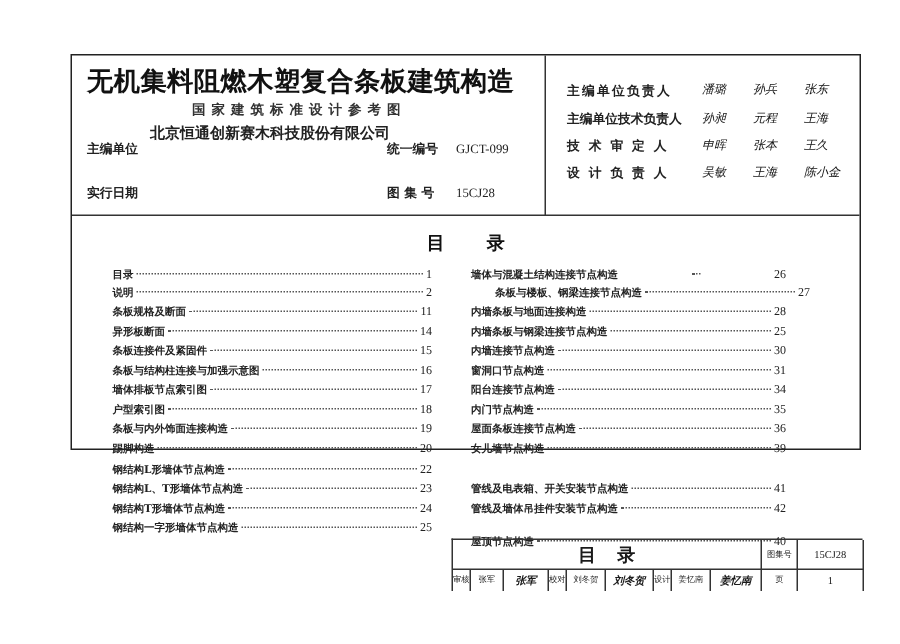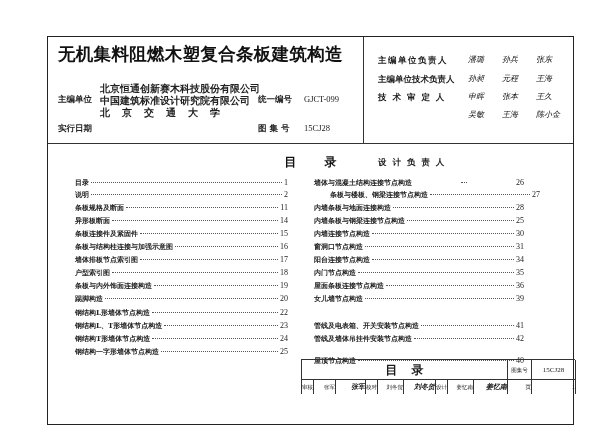--- a/index.html
+++ b/index.html
@@ -1,19 +1,19 @@
 <!DOCTYPE html>
 <html><head>
 <meta charset="utf-8">
 <style>
   * { box-sizing: border-box; margin: 0; padding: 0; }
   html, body { width: 600px; height: 429px; background: #ffffff; overflow: hidden; }
   body { position: relative; font-family: "DejaVu Serif", "Liberation Serif", serif; color: #1a1a1a; }
 
-  .frame { position: absolute; left: 47px; top: 36px; width: 527px; height: 389px; border: 1.5px solid #222; }
+  .frame { position: absolute; left: 47px; top: 36px; width: 527px; height: 264px; border: 1.5px solid #222; }
   .header-left { position: absolute; left: 0; top: 0; width: 316px; height: 107px; border-right: 1.2px solid #333; border-bottom: 1.2px solid #333; }
   .header-right { position: absolute; left: 316px; top: 0; right: 0; height: 107px; border-bottom: 1.2px solid #333; }
 
   .main-title { position: absolute; left: 10px; top: 5px; width: 300px; font-family: "DejaVu Sans", sans-serif; font-weight: bold; font-size: 17.5px; letter-spacing: 0.3px; color: #111; white-space: nowrap; }
   .sub-title { position: absolute; left: 80px; top: 30px; font-size: 9px; letter-spacing: 4px; font-weight: bold; color: #333; }
 
   .row { position: absolute; font-size: 10px; font-weight: bold; color: #222; white-space: nowrap; }
   .lbl { position: absolute; font-size: 8.5px; font-weight: bold; color: #222; white-space: nowrap; }
 
   .resp-row { position: absolute; left: 14px; font-size: 8.5px; font-weight: bold; color: #222; white-space: nowrap; letter-spacing: 1.5px; }
@@ -23,35 +23,34 @@
 
   .toc-col { position: absolute; }
   .toc-item { position: absolute; display: flex; align-items: baseline; font-size: 7px; font-weight: bold; color: #222; height: 10px; white-space: nowrap; }
   .toc-item .t { flex: 0 0 auto; }
   .toc-item .dots { flex: 1 1 auto; border-bottom: 1px dotted #555; margin: 0 2px; transform: translateY(-2px); }
   .toc-item .p { flex: 0 0 auto; font-family: "Liberation Serif", serif; font-size: 8px; font-weight: normal; }
 
   .title-block { position: absolute; left: 253px; top: 322px; width: 274px; height: 35px; border-top: 1.2px solid #333; border-left: 1.2px solid #333; }
   .tb-name { position: absolute; left: 0; top: 0; width: 206px; height: 20px; border-right: 1px solid #333; border-bottom: 1px solid #333; text-align: center; font-family: "DejaVu Sans", sans-serif; font-weight: bold; font-size: 12px; line-height: 20px; letter-spacing: 14px; padding-left: 14px; }
   .tb-cell { position: absolute; font-size: 5.5px; text-align: center; border-right: 1px solid #333; border-bottom: 1px solid #333; overflow: hidden; white-space: nowrap; }
-  .tb-small { position: absolute; top: 20px; height: 14px; border-right: 1px solid #333; font-size: 5.5px; line-height: 14px; text-align: right; white-space: nowrap; overflow: hidden; }
+  .tb-small { position: absolute; top: 20px; height: 14px; border-right: 1px solid #333; font-size: 5.5px; line-height: 14px; text-align: center; white-space: nowrap; overflow: hidden; }
   .tb-sig { font-family: "DejaVu Sans", sans-serif; font-style: italic; font-weight: bold; font-size: 7px; }
 </style>
 </head>
 <body>
 
 <div class="frame">
 
   <div class="header-left">
     <div class="main-title">无机集料阻燃木塑复合条板建筑构造</div>
+    <div class="sub-title">国家建筑标准设计参考图</div>
 
     <div class="lbl" style="left:10px; top:57px;">主编单位</div>
     <div class="row" style="left:52px; top:45px;">北京恒通创新赛木科技股份有限公司</div>
-    <div class="row" style="left:52px; top:57px;">中国建筑标准设计研究院有限公司</div>
-    <div class="row" style="left:52px; top:69px; letter-spacing:1px;">北　京　交　通　大　学</div>
 
     <div class="lbl" style="left:210px; top:57px;">统一编号</div>
     <div class="lbl" style="left:256px; top:57px; font-family:'Liberation Serif',serif; font-weight:normal;">GJCT-099</div>
 
     <div class="lbl" style="left:10px; top:86px;">实行日期</div>
 
     <div class="lbl" style="left:210px; top:86px;">图 集 号</div>
     <div class="lbl" style="left:256px; top:86px; font-family:'Liberation Serif',serif; font-weight:normal;">15CJ28</div>
   </div>
 
@@ -70,21 +69,21 @@
     <div class="sig" style="left:138px; top:36px;">元程</div>
     <div class="sig" style="left:172px; top:36px;">王海</div>
 
     <div class="resp-row" style="top:55px;">
       <span>技 术 审 定 人</span>
     </div>
     <div class="sig" style="left:104px; top:54px;">申晖</div>
     <div class="sig" style="left:138px; top:54px;">张本</div>
     <div class="sig" style="left:172px; top:54px;">王久</div>
 
-    <div class="resp-row" style="top:73px;margin-top:47px;">
+    <div class="resp-row" style="top:73px;">
       <span>设 计 负 责 人</span>
     </div>
     <div class="sig" style="left:104px; top:72px;">吴敏</div>
     <div class="sig" style="left:138px; top:72px;">王海</div>
     <div class="sig" style="left:172px; top:72px;">陈小金</div>
   </div>
 
   <div class="toc-heading">目录</div>
 
   <div class="toc-col">

